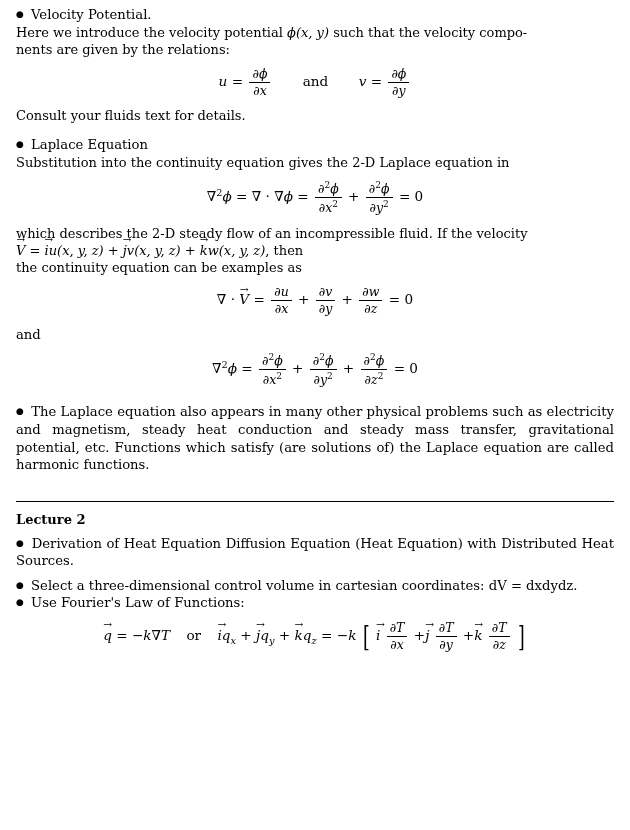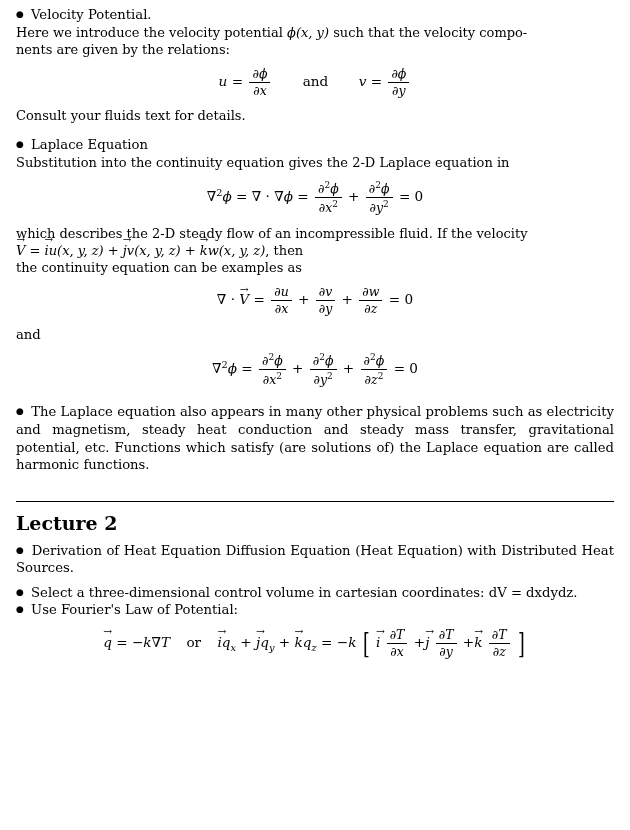--- a/index.html
+++ b/index.html
@@ -100,21 +100,21 @@
     font-family: "DejaVu Serif", serif;
     transform: scaleX(0.62);
   }
   hr.rule {
     border: none;
     border-top: 1.3px solid #000;
     margin: 15px 0 10px 0;
   }
   .lecture-head {
     font-weight: bold;
-    font-size: 19px;
+    font-size: 13px;
     margin: 0 0 8px 0;
   }
   .sp { display: inline-block; width: 12px; }
   .sp-l { display: inline-block; width: 26px; }
 </style>
 </head>
 <body>
 
 <div class="page">
   <div class="content">
@@ -240,21 +240,21 @@
 
     <div class="gap-s"></div>
 
     <div class="bullet-line">
       <span class="bullet">●</span>
       <span>Select a three-dimensional control volume in cartesian coordinates: dV = dxdydz.</span>
     </div>
 
     <div class="bullet-line">
       <span class="bullet">●</span>
-      <span>Use Fourier's Law of Potential:</span>
+      <span>Use Fourier's Law of Functions:</span>
     </div>
 
     <div class="eq">
       <span class="vec"><span class="arr">→</span>q</span> = −<span class="it">k</span>∇<span class="it">T</span>
       <span class="sp"></span><span>or</span><span class="sp"></span>
       <span class="vec"><span class="arr">→</span>i</span><span class="it">q</span><span class="sub it">x</span> +
       <span class="vec"><span class="arr">→</span>j</span><span class="it">q</span><span class="sub it">y</span> +
       <span class="vec"><span class="arr">→</span>k</span><span class="it">q</span><span class="sub it">z</span> = −<span class="it">k</span>
       <span class="bigbr">[</span>
       <span class="vec"><span class="arr">→</span>i</span>

